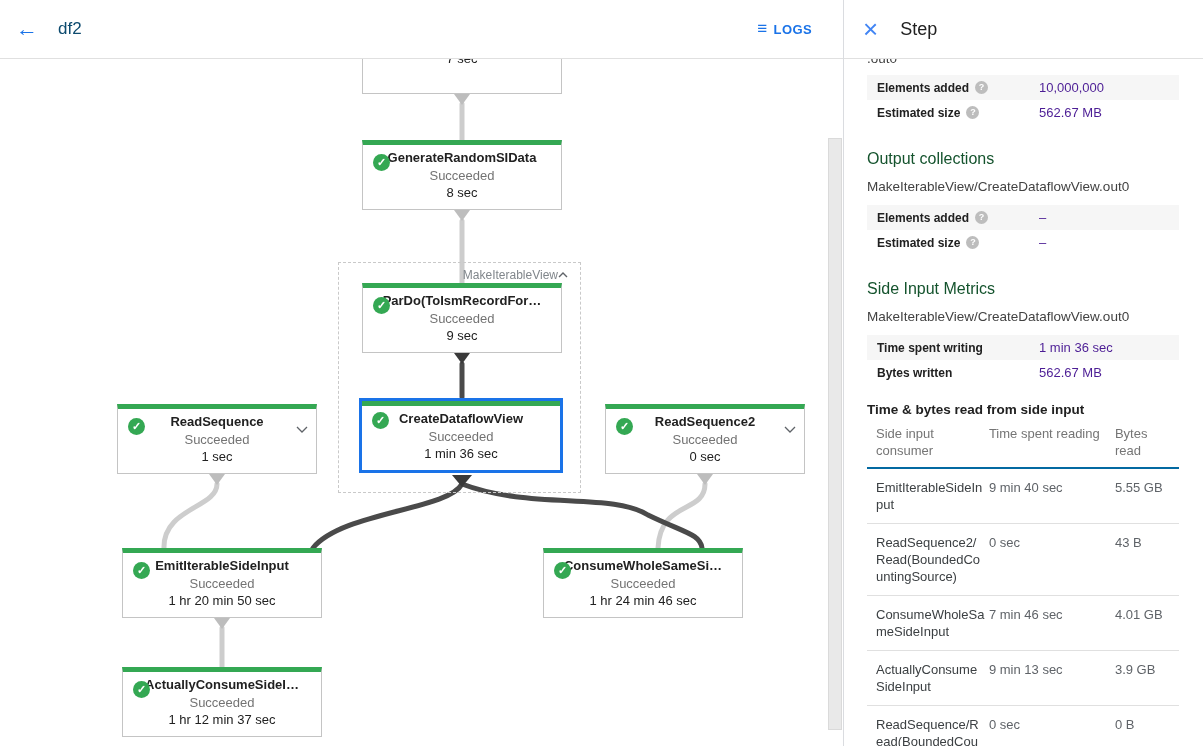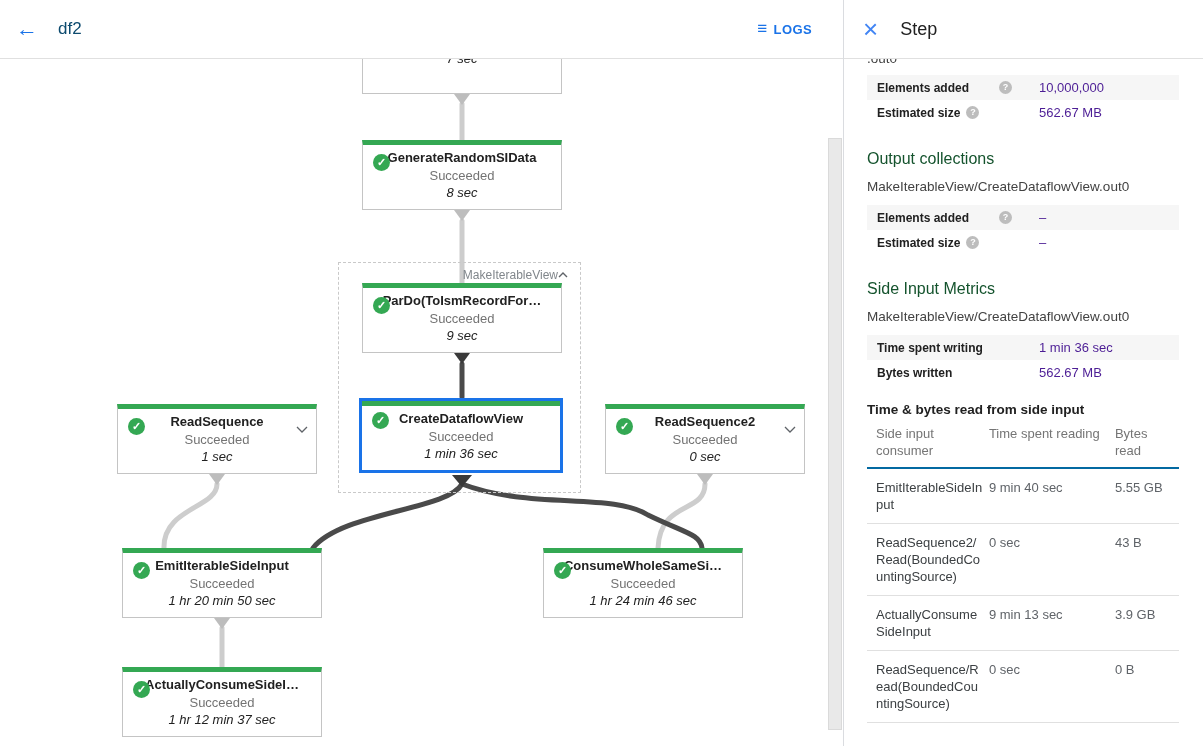--- a/index.html
+++ b/index.html
@@ -9,21 +9,21 @@
 
   
   #graph { position:absolute; left:0; top:0; width:843px; height:746px; background:#fff; overflow:hidden; }
   #edges { position:absolute; left:0; top:0; z-index:1; }
 
   .node { position:absolute; z-index:2; width:200px; height:70px; background:#fff;
     border:1px solid #c4c4c4; border-top:5px solid #34a853; text-align:center; cursor:pointer; }
   .node .nt { margin-top:4px; font-size:13px; font-weight:bold; line-height:18px; color:#212121;
     white-space:nowrap; overflow:hidden; }
   .node .ns { font-size:13px; line-height:17px; color:#737373; }
-  .node .nd { font-size:13px; line-height:17px; color:#212121;font-style:italic; }
+  .node .nd { font-size:13px; line-height:17px; color:#212121; }
   .check { position:absolute; left:10px; top:9px; width:17px; height:17px; border-radius:50%;
     background:#34a853; color:#fff; font-size:11px; line-height:17px; text-align:center; font-weight:bold; }
   .chev { position:absolute; right:8px; top:10px; }
 
   #node-top      { left:362px; top:24px;  }
   #node-generate { left:362px; top:140px; }
   #node-pardo    { left:362px; top:283px; }
   #node-readseq  { left:117px; top:404px; }
   #node-readseq2 { left:605px; top:404px; }
   #node-emit     { left:122px; top:548px; }
@@ -57,21 +57,21 @@
   #p-header { height:59px; border-bottom:1px solid #e0e0e0; display:flex; align-items:center; }
   #close-btn { margin-left:19px; color:#4285f4; font-size:26px; line-height:24px; cursor:pointer; }
   #p-title { margin-left:22px; font-size:18px; color:#212121; }
   #p-body { padding:0 24px 0 23px; height:687px; overflow:hidden; }
 
   .clipwrap { height:9px; overflow:hidden; }
   .clipwrap div { margin-top:-9px; font-size:13.5px; line-height:18px; color:#424242; }
 
   .mrows { margin-top:7px; }
   .mrow { display:flex; align-items:center; height:25px; padding-left:10px; font-size:12px; }
-  .mrow.odd { background:#f6f6f6;gap:24px; }
+  .mrow.odd { background:#f6f6f6; }
   .mlabel { font-weight:bold; color:#212121; }
   .help { width:13px; height:13px; border-radius:50%; background:#bdbdbd; color:#fff; font-size:9px;
     font-weight:bold; text-align:center; line-height:13px; margin-left:6px; cursor:pointer; }
   .mvalue { position:absolute; margin-left:172px; font-size:13px; color:#4c1d95; }
   .mrow { position:relative; }
   .mrow .mvalue { left:0; }
 
   .sec-h { margin-top:24px; font-size:16px; color:#14532d; line-height:20px; }
   .coll { margin-top:9px; font-size:13.5px; color:#424242; line-height:18px; margin-bottom:9px; }
 
@@ -290,20 +290,25 @@
             <td class="cname">EmitIterableSideInput</td>
             <td class="cval">9 min 40 sec</td>
             <td class="cval">5.55 GB</td>
           </tr>
           <tr>
             <td class="cname">ReadSequence2/Read(BoundedCountingSource)</td>
             <td class="cval">0 sec</td>
             <td class="cval">43 B</td>
           </tr>
           <tr>
+            <td class="cname">ConsumeWholeSameSideInput</td>
+            <td class="cval">7 min 46 sec</td>
+            <td class="cval">4.01 GB</td>
+          </tr>
+          <tr>
             <td class="cname">ActuallyConsumeSideInput</td>
             <td class="cval">9 min 13 sec</td>
             <td class="cval">3.9 GB</td>
           </tr>
           <tr>
             <td class="cname">ReadSequence/Read(BoundedCountingSource)</td>
             <td class="cval">0 sec</td>
             <td class="cval">0 B</td>
           </tr>
         </tbody>

